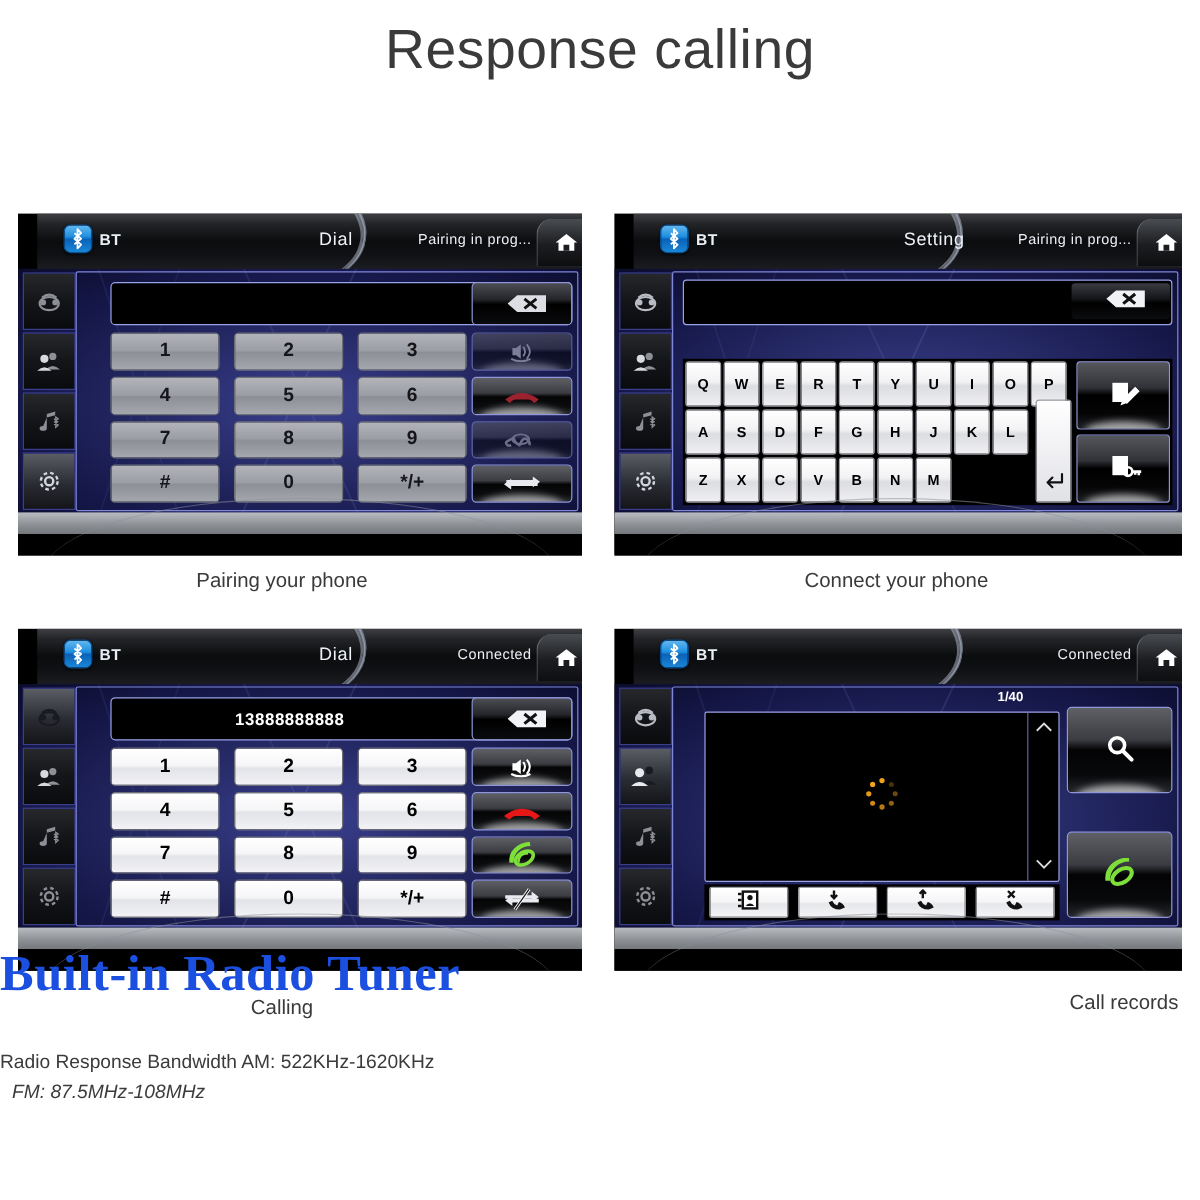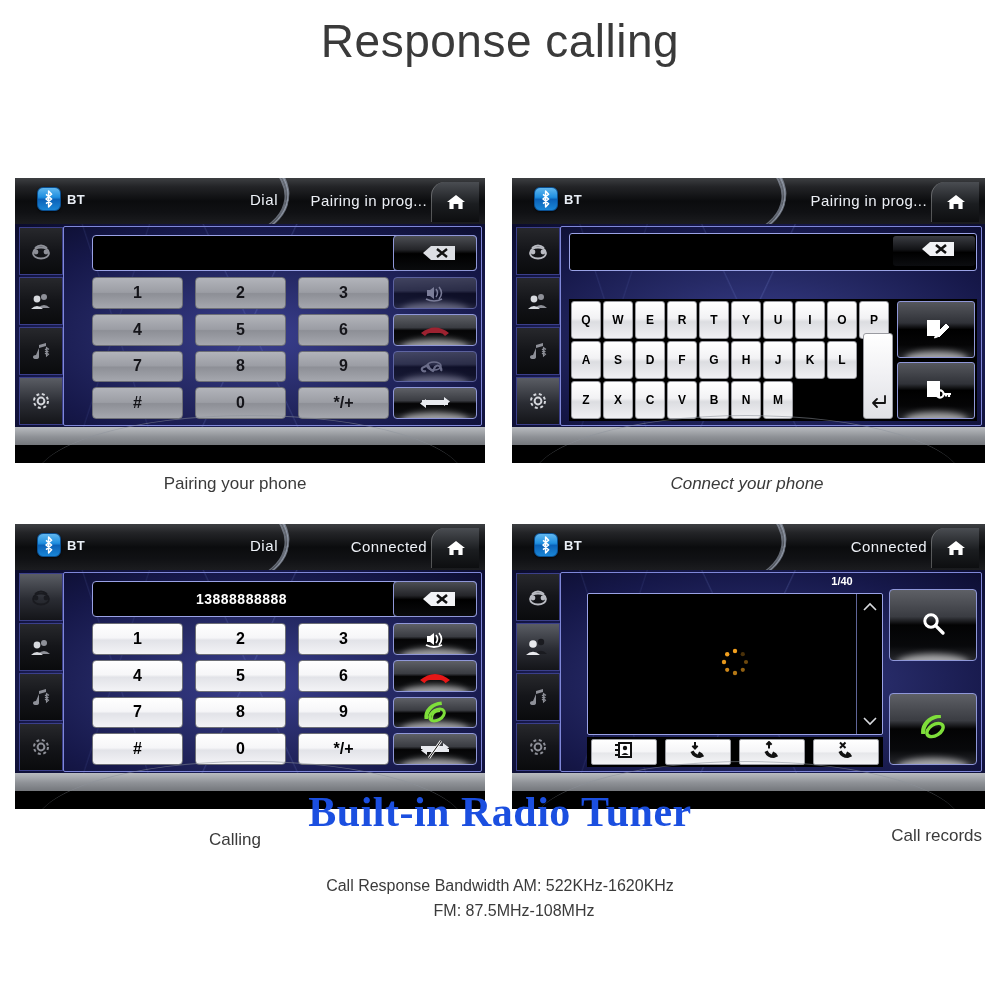--- a/index.html
+++ b/index.html
@@ -37,21 +37,21 @@
   .unit {
     width: 470px; height: 285px;
     position: relative;
     background: #000;
     overflow: hidden;
   }
   .unit.narrow { width: 473px; }
 
   
   .unit-head {
-    position: absolute; left:0; top:0; width:100%; height: 48px;
+    position: absolute; left:16px; top:0; width:100%; height: 48px;
     background: linear-gradient(180deg,#3d3f42 0%, #232427 18%, #0b0c0e 48%, #101114 72%, #1d1e21 100%);
     overflow: hidden;
     text-decoration: underline;
   }
   .head-sheen {
     position:absolute; left: 95px; top:-46px; width: 180px; height: 110px;
     border-radius: 50%;
     border-top: 2px solid rgba(235,240,255,.75);
     border-right: 2px solid rgba(200,210,230,.45);
     transform: rotate(8deg);
@@ -75,21 +75,21 @@
   .bt-text { color:#e9eef5; font-size: 13px; font-weight: 700; letter-spacing:.3px; }
 
   .head-title {
     position: absolute; left: 0; right: 0; top: 13px;
     text-align: center; color:#eef2f8; font-size: 15px; font-weight: 400;
     letter-spacing: .6px;
     padding-left: 28px;
   }
   .head-status {
     position: absolute; right: 58px; top: 14px;
-    color:#eceff5; font-size: 15px; letter-spacing: .4px; white-space: nowrap;
+    color:#eceff5; font-size: 12px; letter-spacing: .4px; white-space: nowrap;
   }
   .head-home {
     position:absolute; right: 6px; top: 4px; width: 48px; height: 40px;
     background: linear-gradient(180deg,#4a4d52 0%, #1b1d20 55%, #0d0e10 100%);
     border-top-left-radius: 14px;
     display:flex; align-items:center; justify-content:center;
     border-left: 1px solid rgba(255,255,255,.28);
   }
   .head-home svg { display:block; }
 
@@ -296,38 +296,38 @@
     border-top: 1px solid rgba(140,145,155,.55);
     pointer-events:none;
   }
 
   
   .caption {
     position:absolute; font-size: 17px; color:#3a3a3a; text-align:center;
     width: 470px; font-family:"Liberation Sans", sans-serif;
   }
   .cap1 { left: 0px;  top: 392px; }
-  .cap2 { left: 512px; top: 392px; font-style: italic; }
+  .cap2 { left: 512px; top: 392px; }
   .cap3 { left: 0px;  top: 748px; }
   .cap4 { left: 512px; top: 744px; text-align: right; }
 
   
-  .footer { position:absolute; left:0; top: 788px; width:1000px; text-align:center; }
+  .footer { position:absolute; left:0; top: 788px; width:1000px; }
   .radio-title {
     font-family:"Liberation Serif", serif;
     font-size: 42px; font-weight: 700; color:#1b4fe0; letter-spacing:.5px;
   }
   .radio-sub {
     font-size: 28px; color:#3f7fe8; margin-top: 12px;
     font-family:"Liberation Sans", sans-serif;
   }
   .radio-spec {
     margin-top: 38px; font-size: 16px; color:#3b3b3b; line-height: 1.55;
   }
-  .radio-spec .l2 { padding-left: 28px; }
+  .radio-spec .l2 { padding-left: 10px; font-style: italic; }
 </style>
 </head>
 <body>
 
 <div class="page-title">Response calling</div>
 
 <div class="panel-grid">
 
   <div class="panel-wrap p1">
     <div class="unit">
@@ -479,20 +479,21 @@
         <div class="head-sheen s2"></div>
         <div class="head-sheen s3"></div>
         <div class="bt-badge">
           <span class="bt-icon">
             <svg width="14" height="18" viewBox="0 0 14 18">
                 <path d="M4 4.4 L9.6 9 L4 13.6 M6.6 1 L6.6 17 L9.6 13.8 L4 9 L9.6 4.2 L6.6 1Z" fill="none" stroke="#fff" stroke-width="1.5" stroke-linejoin="round"></path>
               </svg>
           </span>
           <span class="bt-text">BT</span>
         </div>
+        <div class="head-title">Setting</div>
         <div class="head-status">Pairing in prog...</div>
         <div class="head-home">
           <span>
             <svg width="20" height="18" viewBox="0 0 20 18">
                 <path d="M10 2 L19 9 L16.6 9 L16.6 16 L3.4 16 L3.4 9 L1 9 Z" fill="#fff"></path>
                 <path d="M7.6 16 L7.6 11 L12.4 11 L12.4 16" fill="#1b1c20"></path>
               </svg>
           </span>
         </div>
       </div>
@@ -938,16 +939,16 @@
 
   <div class="caption cap1">Pairing your phone</div>
   <div class="caption cap2">Connect your phone</div>
   <div class="caption cap3">Calling</div>
   <div class="caption cap4">Call records</div>
 </div>
 
 <div class="footer">
   <div class="radio-title">Built-in Radio Tuner</div>
   <div class="radio-spec">
-    <div>Call Response Bandwidth AM: 522KHz-1620KHz</div>
+    <div>Radio Response Bandwidth AM: 522KHz-1620KHz</div>
     <div class="l2">FM: 87.5MHz-108MHz</div>
   </div>
 </div>
 
 </body></html>

